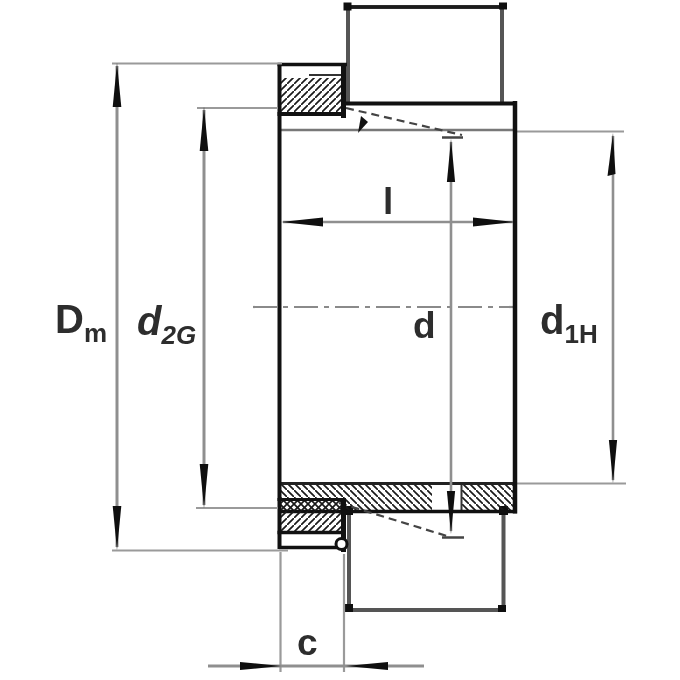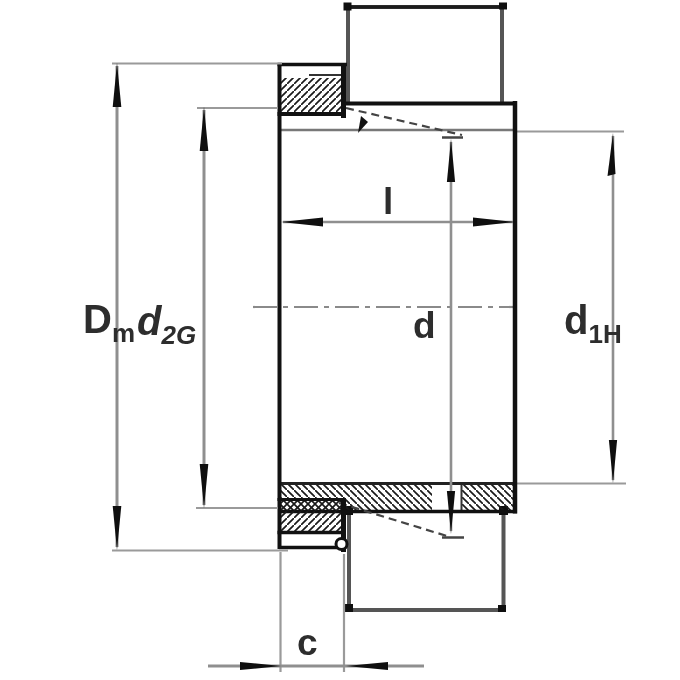--- a/index.html
+++ b/index.html
@@ -133,37 +133,37 @@
 
     <g>
       <path d="M280.5,552 V672" stroke="#9a9a9a" stroke-width="2.2" fill="none"></path>
       <path d="M344,554 V672" stroke="#9a9a9a" stroke-width="2.2" fill="none"></path>
       <path d="M208,666 H424" stroke="#8f8f8f" stroke-width="3" fill="none"></path>
       <polygon points="281,666 240,661.9 240,670.1" fill="#0f0f0f"></polygon>
       <polygon points="346,666 388,661.9 388,670.1" fill="#0f0f0f"></polygon>
     </g>
   </svg>
 
-  <div class="lbl" style="left:55px;top:299px;margin-left:28px;">
+  <div class="lbl" style="left:55px;top:299px;">
     <span class="main">D</span><span class="sub">m</span>
   </div>
 
   <div class="lbl" style="left:137px;top:301px;font-style:italic;">
     <span class="main">d</span><span class="sub">2G</span>
   </div>
 
   <div class="lbl" style="left:383px;top:183px;">
     <span class="main-sm">l</span>
   </div>
 
   <div class="lbl" style="left:413px;top:307px;">
     <span class="main-sm">d</span>
   </div>
 
-  <div class="lbl" style="left:564px;top:300px;text-align:right;">
+  <div class="lbl" style="left:540px;top:300px;text-align:right;">
     <span class="main">d</span><span class="sub">1H</span>
   </div>
 
   <div class="lbl" style="left:297px;top:624px;">
     <span class="main-sm">c</span>
   </div>
 
 </div>
 
 </body></html>

